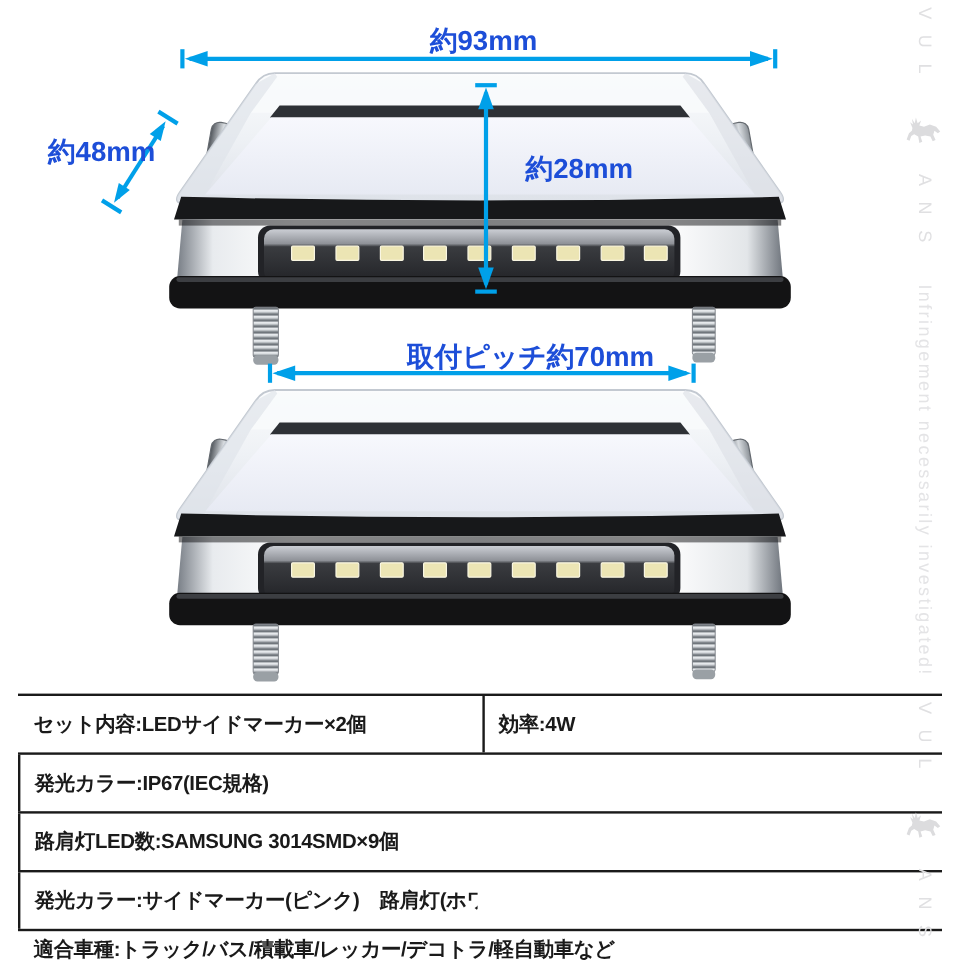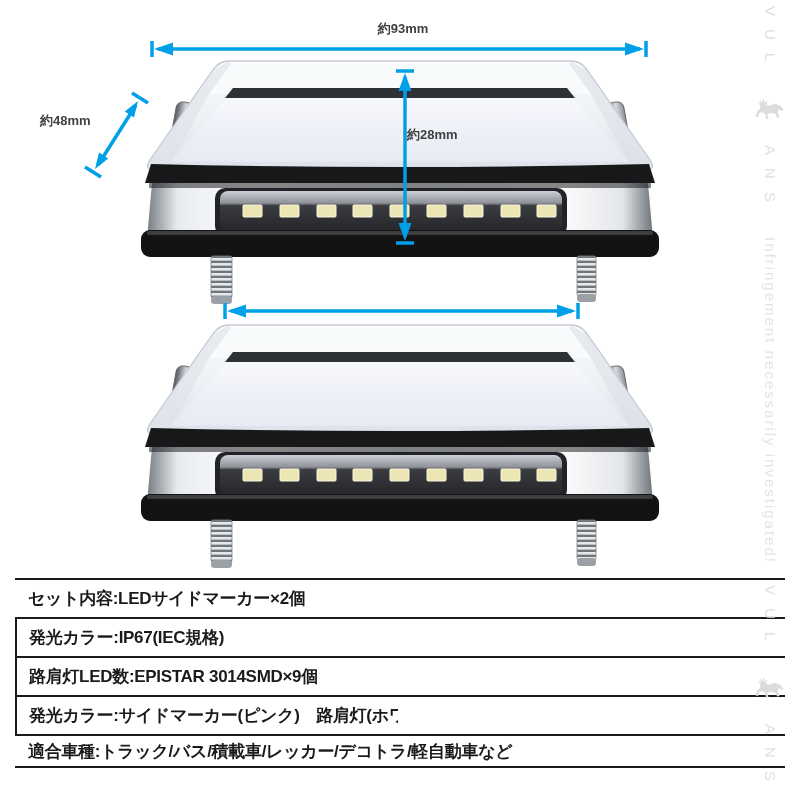--- a/index.html
+++ b/index.html
@@ -5,33 +5,33 @@
   * { box-sizing: border-box; }
   html, body { margin: 0; padding: 0; background: #fff; }
   .page {
     position: relative; width: 800px; height: 800px; background: #fff;
     font-family: "Liberation Sans", "DejaVu Sans", sans-serif; overflow: hidden;
   }
   .stage { position: absolute; left: 0; top: 0; width: 800px; height: 578px; }
   .stage svg { display: block; }
 
   .dim-label {
-    position: absolute; color: #404040; font-weight: bold; font-size: 13px;
+    position: absolute; color: #1d4ed8; font-weight: bold; font-size: 23px;
     line-height: 1.1; white-space: nowrap;
   }
   .lbl-width  { left: 340px; top: 22px;  width: 126px; text-align: center; }
   .lbl-depth  { left: 40px;  top: 114px; }
-  .lbl-height { left: 407px; top: 128px; }
+  .lbl-height { left: 438px; top: 128px; }
   .lbl-pitch  { left: 339px; top: 285px; width: 196px; text-align: center; }
 
   .spec-table {
     position: absolute; left: 15px; top: 578px; width: 770px;
     border-top: 2px solid #1a1a1a; color: #1a1a1a; background: transparent;
   }
-  .spec-row { display: flex; border-bottom: 2px solid #1a1a1a; height: 39px; }
+  .spec-row { display: flex; border-bottom: 2px solid #1a1a1a; height: 49px; }
   .spec-row.r5 { height: 32px; }
   .spec-cell {
     display: flex; align-items: center; font-size: 17px; font-weight: bold;
     white-space: nowrap; letter-spacing: -0.3px; overflow: hidden;
   }
   .c-left  { width: 50.2%; padding-left: 13px; }
   .c-right { width: 49.8%; border-left: 2px solid #1a1a1a; padding-left: 12px; }
   .c-full  { width: 100%;  padding-left: 13px; }
 
   .watermark {
@@ -169,31 +169,33 @@
         <line x1="578" y1="303" x2="578" y2="319"></line>
         <line x1="231" y1="311" x2="572" y2="311"></line>
         <polygon points="227,311 246,304.5 246,317.5" stroke="none"></polygon>
         <polygon points="576,311 557,304.5 557,317.5" stroke="none"></polygon>
       </g>
     </svg>
 
     <div class="dim-label lbl-width">約93mm</div>
     <div class="dim-label lbl-depth">約48mm</div>
     <div class="dim-label lbl-height">約28mm</div>
+    <div class="dim-label lbl-pitch">取付ピッチ約70mm</div>
   </div>
 
   <div class="spec-table">
     <div class="spec-row">
       <div class="spec-cell c-left">セット内容:LEDサイドマーカー×2個</div>
+      <div class="spec-cell c-right">効率:4W</div>
     </div>
     <div class="spec-row">
       <div class="spec-cell c-right">発光カラー:IP67(IEC規格)</div>
     </div>
     <div class="spec-row">
-      <div class="spec-cell c-right">路肩灯LED数:EPISTAR 3014SMD×9個</div>
+      <div class="spec-cell c-right">路肩灯LED数:SAMSUNG 3014SMD×9個</div>
     </div>
     <div class="spec-row">
       <div class="spec-cell c-right">発光カラー:サイドマーカー(ピンク)　路肩灯(ホワイト)</div>
     </div>
     <div class="spec-row r5">
       <div class="spec-cell c-full">適合車種:トラック/バス/積載車/レッカー/デコトラ/軽自動車など</div>
     </div>
   </div>
 
   <div class="watermark">

